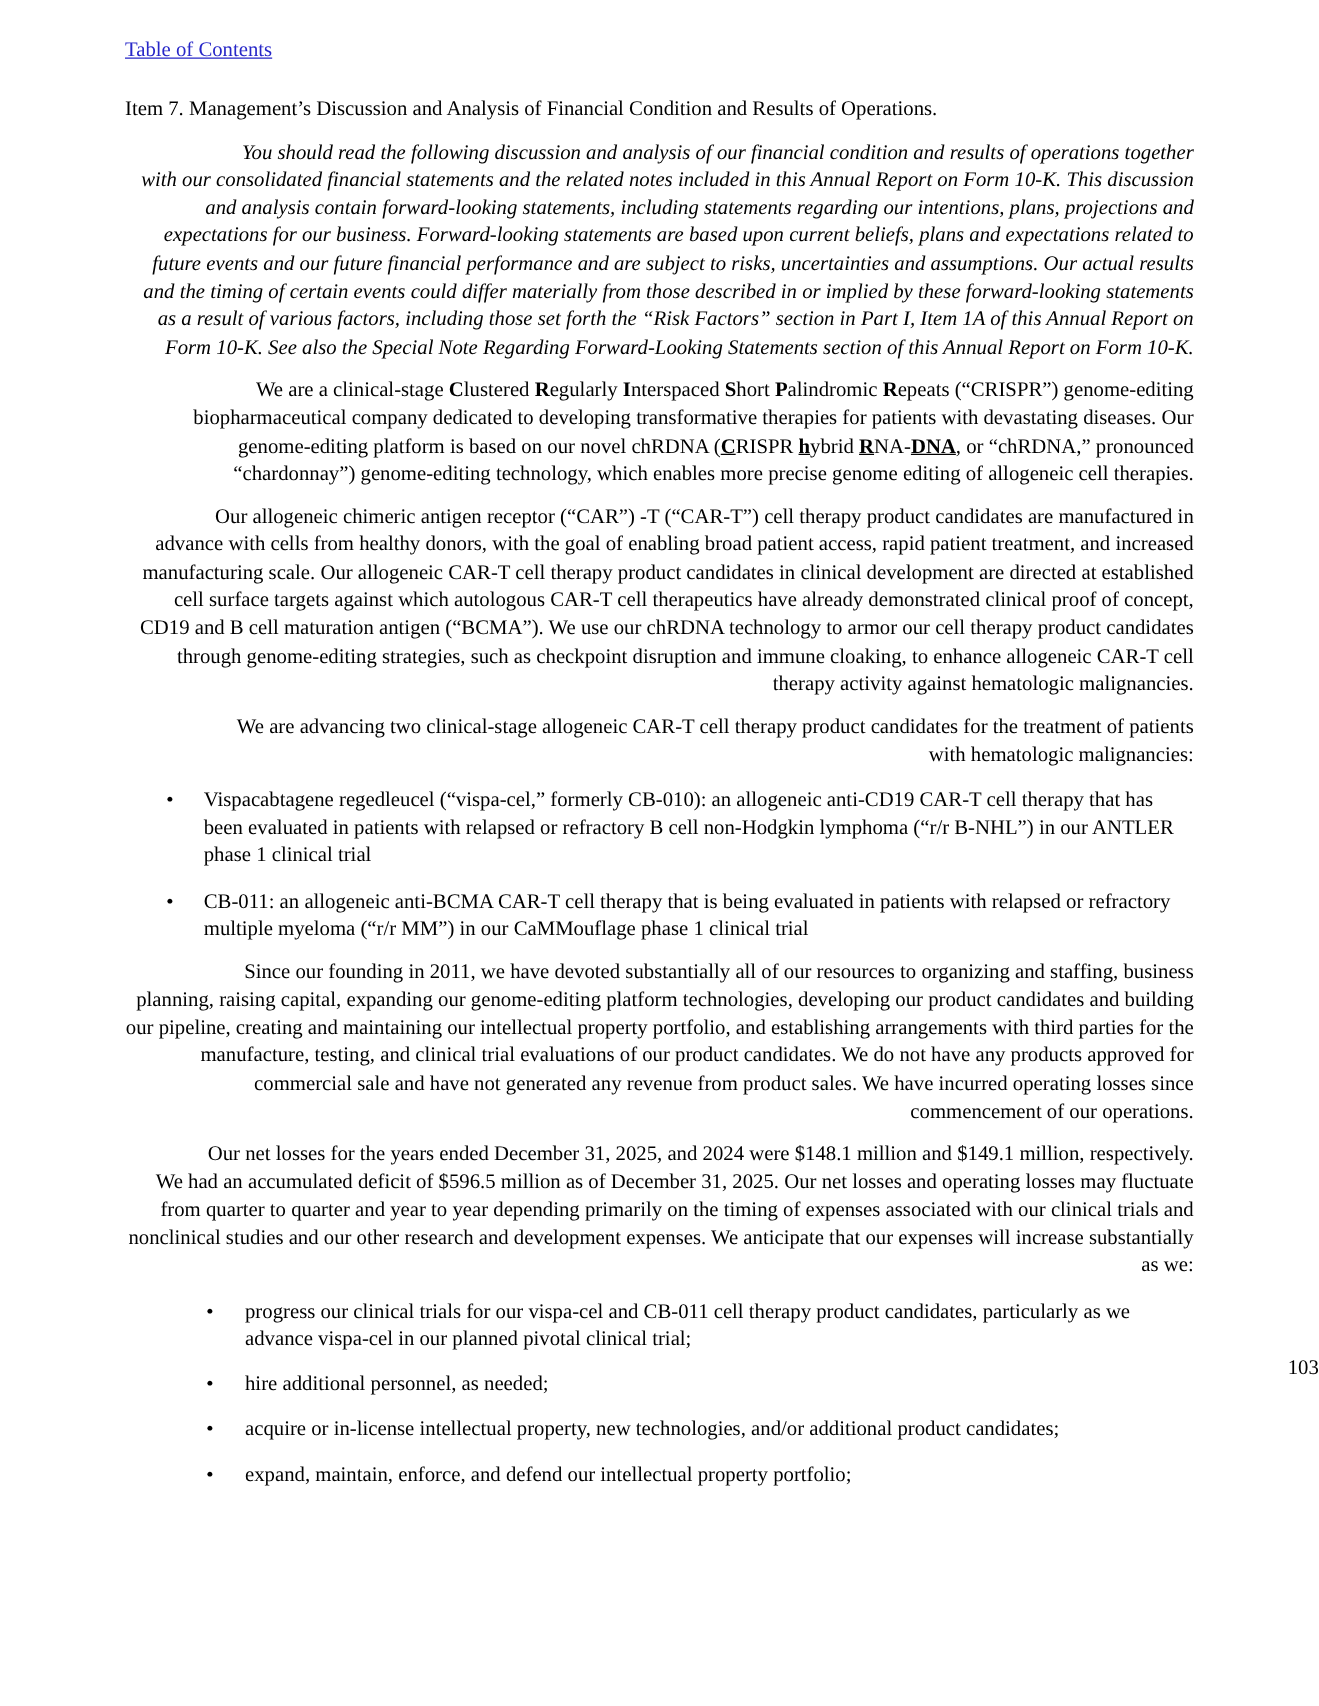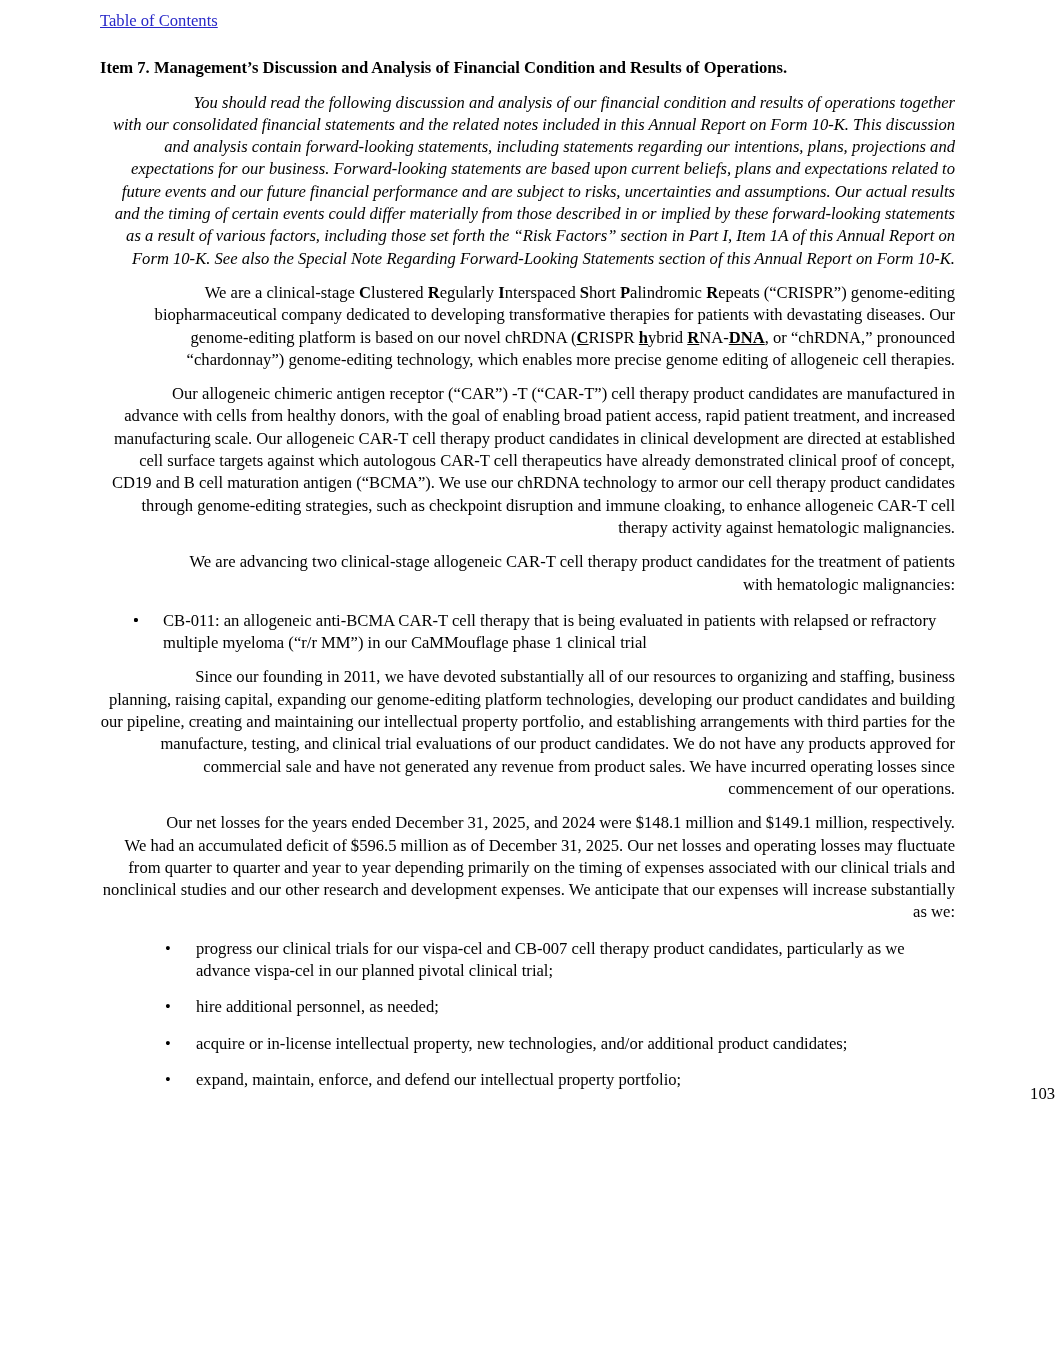--- a/index.html
+++ b/index.html
@@ -13,31 +13,31 @@
     color: #000000;
     font-family: "Liberation Serif", serif;
     font-size: 16.6px;
     line-height: 22.3px;
   }
   .page {
     position: relative;
     box-sizing: border-box;
     width: 1055px;
     height: 1123px;
-    padding: 10px 100px 0 100px;
+    padding: 29px 100px 0 100px;
   }
   .toc-link {
     text-decoration: underline;
     cursor: pointer;
     display: inline-block;
   }
   .heading {
     font-size: 16.6px;
     line-height: 22.3px;
-    font-weight: bold;
+    font-weight: normal;
     margin: 25px 0 0 0;
   }
   .para {
     margin: 12px 0 0 0;
     text-indent: 64px;
     text-align: right;
   }
   .para.italic {
     font-style: italic;
   }
@@ -75,36 +75,37 @@
 
   <p class="para"><span>We are a clinical-stage </span><span class="seg-b">C</span><span>lustered </span><span class="seg-b">R</span><span>egularly </span><span class="seg-b">I</span><span>nterspaced </span><span class="seg-b">S</span><span>hort </span><span class="seg-b">P</span><span>alindromic </span><span class="seg-b">R</span><span>epeats (“CRISPR”) genome-editing biopharmaceutical company dedicated to developing transformative therapies for patients with devastating diseases. Our genome-editing platform is based on our novel chRDNA (</span><span class="seg-b seg-u">C</span><span>RISPR </span><span class="seg-b seg-u">h</span><span>ybrid </span><span class="seg-b seg-u">R</span><span>NA-</span><span class="seg-b seg-u">DNA</span><span>, or “chRDNA,” pronounced “chardonnay”) genome-editing technology, which enables more precise genome editing of allogeneic cell therapies.</span></p>
 
   <p class="para">Our allogeneic chimeric antigen receptor (“CAR”) -T (“CAR-T”) cell therapy product candidates are manufactured in advance with cells from healthy donors, with the goal of enabling broad patient access, rapid patient treatment, and increased manufacturing scale. Our allogeneic CAR-T cell therapy product candidates in clinical development are directed at established cell surface targets against which autologous CAR-T cell therapeutics have already demonstrated clinical proof of concept, CD19 and B cell maturation antigen (“BCMA”). We use our chRDNA technology to armor our cell therapy product candidates through genome-editing strategies, such as checkpoint disruption and immune cloaking, to enhance allogeneic CAR-T cell therapy activity against hematologic malignancies.</p>
 
   <p class="para">We are advancing two clinical-stage allogeneic CAR-T cell therapy product candidates for the treatment of patients with hematologic malignancies:</p>
 
   <div class="bullet-list level1">
     <div class="bullet-item">
       <span class="bullet">•</span>
+      <span class="bullet-text">Vispacabtagene regedleucel (“vispa-cel,” formerly CB-010): an allogeneic anti-CD19 CAR-T cell therapy that has been evaluated in patients with relapsed or refractory B cell non-Hodgkin lymphoma (“r/r B-NHL”) in our ANTLER phase 1 clinical trial</span>
     </div>
     <div class="bullet-item">
       <span class="bullet">•</span>
       <span class="bullet-text">CB-011: an allogeneic anti-BCMA CAR-T cell therapy that is being evaluated in patients with relapsed or refractory multiple myeloma (“r/r MM”) in our CaMMouflage phase 1 clinical trial</span>
     </div>
   </div>
 
   <p class="para">Since our founding in 2011, we have devoted substantially all of our resources to organizing and staffing, business planning, raising capital, expanding our genome-editing platform technologies, developing our product candidates and building our pipeline, creating and maintaining our intellectual property portfolio, and establishing arrangements with third parties for the manufacture, testing, and clinical trial evaluations of our product candidates. We do not have any products approved for commercial sale and have not generated any revenue from product sales. We have incurred operating losses since commencement of our operations.</p>
 
 
   <p class="para">Our net losses for the years ended December 31, 2025, and 2024 were $148.1 million and $149.1 million, respectively. We had an accumulated deficit of $596.5 million as of December 31, 2025. Our net losses and operating losses may fluctuate from quarter to quarter and year to year depending primarily on the timing of expenses associated with our clinical trials and nonclinical studies and our other research and development expenses. We anticipate that our expenses will increase substantially as we:</p>
 
   <div class="bullet-list level2">
     <div class="bullet-item">
       <span class="bullet">•</span>
-      <span class="bullet-text">progress our clinical trials for our vispa-cel and CB-007 cell therapy product candidates, particularly as we advance vispa-cel in our planned pivotal clinical trial;</span>
+      <span class="bullet-text">progress our clinical trials for our vispa-cel and CB-011 cell therapy product candidates, particularly as we advance vispa-cel in our planned pivotal clinical trial;</span>
     </div>
     <div class="bullet-item">
       <span class="bullet">•</span>
       <span class="bullet-text">hire additional personnel, as needed;</span>
     </div>
     <div class="bullet-item">
       <span class="bullet">•</span>
       <span class="bullet-text">acquire or in-license intellectual property, new technologies, and/or additional product candidates;</span>
     </div>
     <div class="bullet-item">

